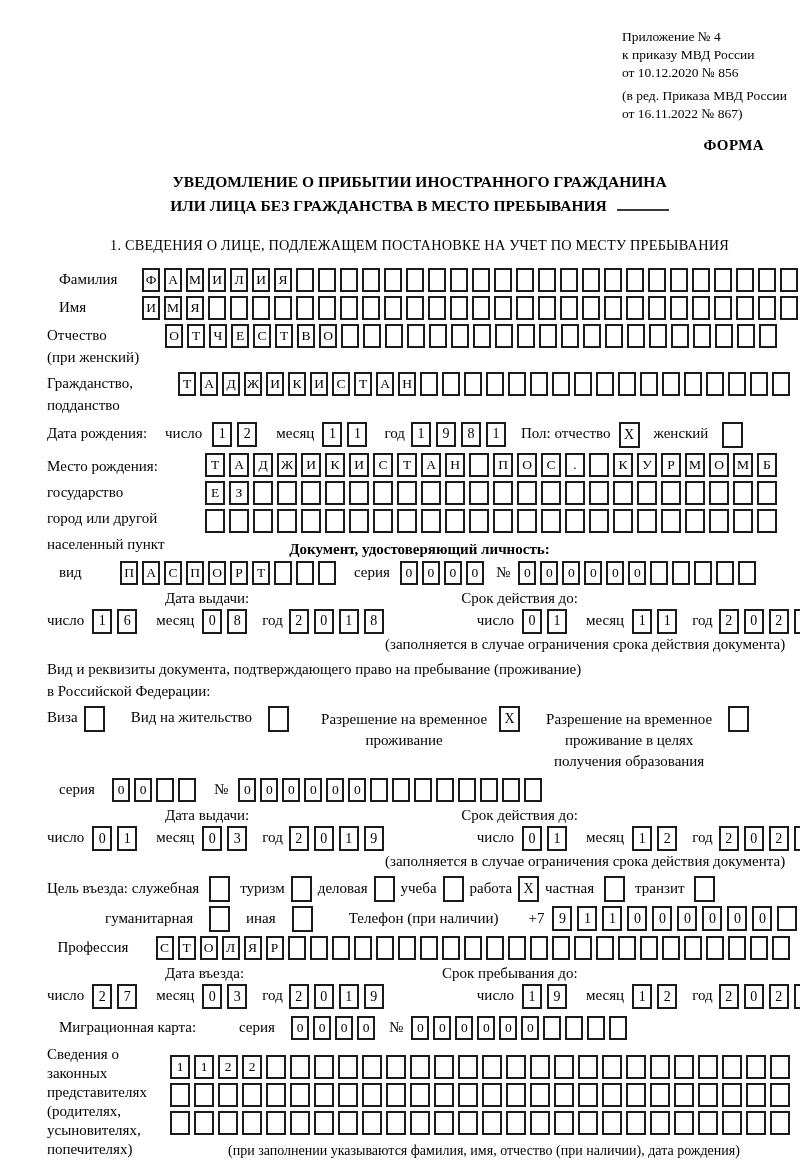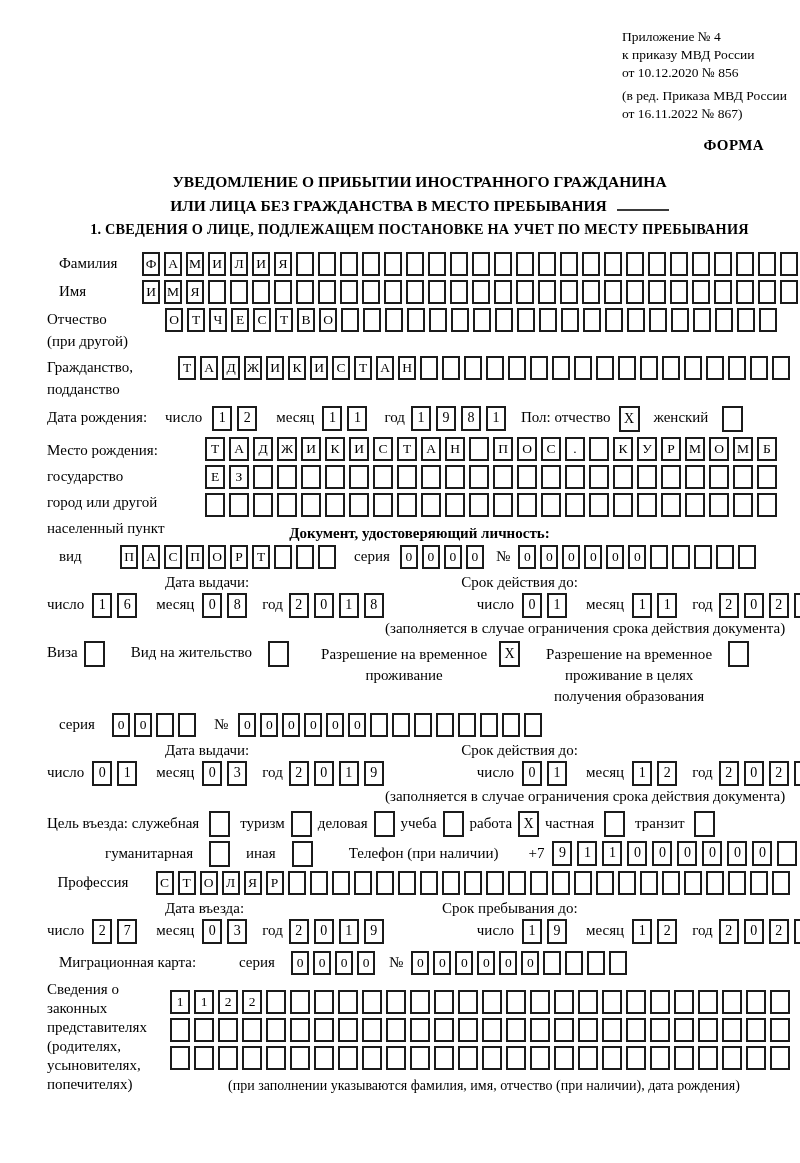--- a/index.html
+++ b/index.html
@@ -7,21 +7,21 @@
     width:800px; height:1163px; box-sizing:border-box;
     padding:28px 8px 0 47px;
     font-family:"Liberation Serif", serif; font-size:15px; color:#000;
     background:#fff; overflow:hidden; position:relative;
   }
   .hdr { margin-left:575px; font-size:13.5px; line-height:1.34; }
   .hdr .gap { margin-top:5px; }
   .forma { text-align:right; font-weight:bold; font-size:15px; margin:14px 28px 0 0; letter-spacing:.4px; }
   .title { text-align:center; font-weight:bold; font-size:15.5px; margin-top:16px; line-height:1.5; }
   .blank-line { display:inline-block; width:52px; border-bottom:2px solid #3a3a3a; margin-left:10px; }
-  .sec { font-weight:bold; font-size:14.3px; margin-top:4px; text-align:center; letter-spacing:.2px; }
+  .sec { font-weight:normal; font-size:14.3px; margin-top:20px; text-align:center; letter-spacing:.2px; }
 
   .frow { display:flex; align-items:flex-start; margin-top:4px; }
   .lblcol { flex:none; line-height:22px; }
   .lbl { flex:none; padding-top:3px;margin-left:12px; }
   .cells { display:flex; flex:none; }
   .cellstack .cells { margin-bottom:4px; }
   .cell {
     flex:none; display:flex; align-items:center; justify-content:center;
     width:14px; height:20px; border:2px solid #1b1b1b; margin-right:4px;
     font-size:13.5px; background:#fff;
@@ -144,21 +144,21 @@
         <span class="cell"></span>
         <span class="cell"></span>
         <span class="cell"></span>
         <span class="cell"></span>
       </span>
   </div>
 
   <div class="frow">
     <span class="lblcol w118">
       <div>Отчество</div>
-      <div>(при другой)</div>
+      <div>(при женский)</div>
     </span>
     <span class="cells">
         <span class="cell">О</span>
         <span class="cell">Т</span>
         <span class="cell">Ч</span>
         <span class="cell">Е</span>
         <span class="cell">С</span>
         <span class="cell">Т</span>
         <span class="cell">В</span>
         <span class="cell">О</span>
@@ -410,20 +410,24 @@
     <span class="dlabel" style="margin-left:10px;margin-right:6px;">год</span>
     <span class="cells">
         <span class="cell">2</span>
         <span class="cell">0</span>
         <span class="cell">2</span>
         <span class="cell">5</span>
       </span>
   </div>
   <div class="note">(заполняется в случае ограничения срока действия документа)</div>
 
+  <div class="para">
+    <div>Вид и реквизиты документа, подтверждающего право на пребывание (проживание)</div>
+    <div>в Российской Федерации:</div>
+  </div>
 
   <div class="frow vrow">
     <span class="vlbl">Виза</span>
     <span class="cbox ml6"></span>
     <span class="vlbl ml26">Вид на жительство</span>
     <span class="cbox ml16"></span>
     <span class="ctr w178 ml26">Разрешение на временное проживание</span>
     <span class="cbox ml6">X</span>
     <span class="ctr w186 ml16">Разрешение на временное проживание в целях получения образования</span>
     <span class="cbox ml6"></span>

